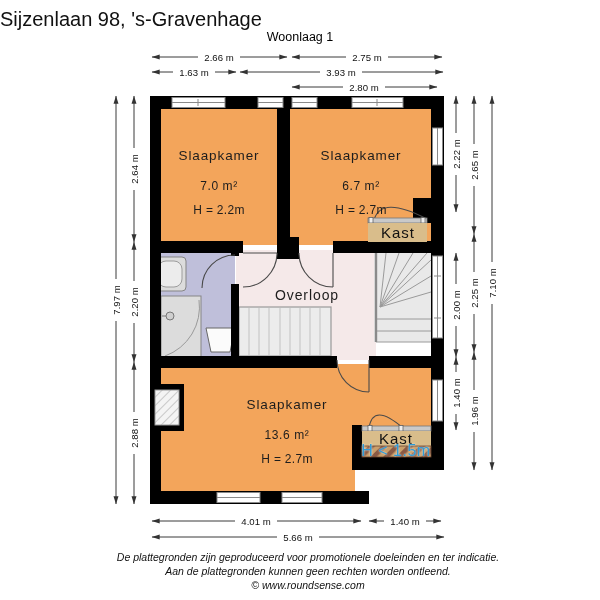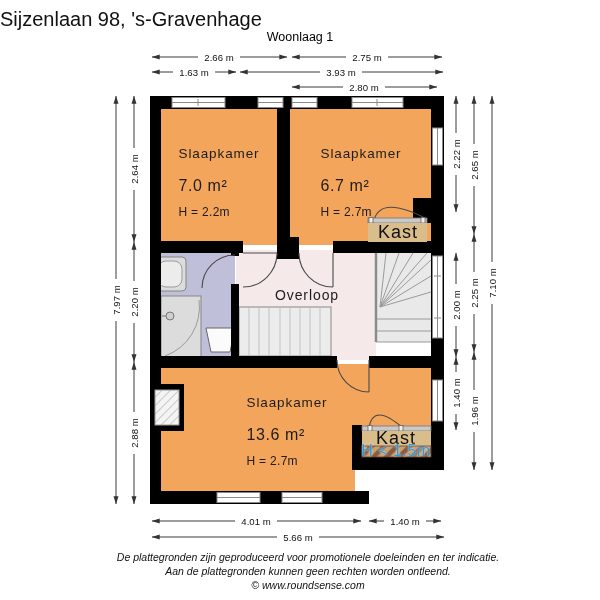--- a/index.html
+++ b/index.html
@@ -24,25 +24,25 @@
   .fixture2{fill:#ececec;stroke:#9c9c9c;stroke-width:1;}
   .sill{fill:#c9c9c9;stroke:#777;stroke-width:0.8;}
   .dimline{stroke:#3a3a3a;stroke-width:1;}
   .dimbg{fill:#ffffff;}
   .dimtxt{font-size:9.6px;fill:#111;text-anchor:middle;}
 
   
   .abs{position:absolute;}
   #title{left:0;top:8px;width:600px;text-align:left;font-size:20px;color:#111;}
   #subtitle{left:0;top:30px;width:600px;text-align:center;font-size:12.5px;color:#000000;}
-  .roomlabel{transform:translate(-50%,-50%);text-align:left;color:#1d1d1d;white-space:nowrap;}
+  .roomlabel{transform:translate(-50%,-50%);text-align:center;color:#1d1d1d;white-space:nowrap;}
   .roomlabel .nm{display:block;font-size:13.5px;letter-spacing:.9px;}
-  .roomlabel .ar{display:block;font-size:16px;letter-spacing:.6px;margin-top:16px;}
+  .roomlabel .ar{display:block;font-size:12px;letter-spacing:.6px;margin-top:16px;}
   .roomlabel .ht{display:block;font-size:12px;letter-spacing:.3px;margin-top:10px;}
-  .kastlabel{transform:translate(-50%,-50%);font-size:18px;letter-spacing:1px;color:#111;white-space:nowrap;}
+  .kastlabel{transform:translate(-50%,-50%);font-size:15px;letter-spacing:1px;color:#111;white-space:nowrap;}
   .kastnote{transform:translate(-50%,-50%);font-size:16px;font-weight:normal;letter-spacing:.5px;
             color:var(--lowheight-blue,#2E9BD6);white-space:nowrap;
             text-shadow:0 0 2px rgba(255,255,255,.9);}
   .footerline{left:8px;width:600px;text-align:center;font-style:italic;font-size:10.5px;color:#111;}
 </style>
 </head>
 <body>
 
 <div id="stage">
 

